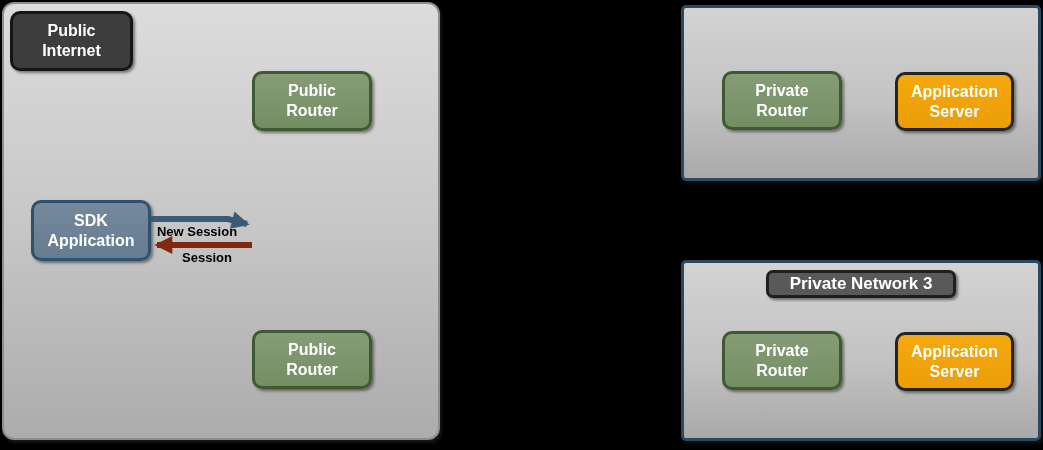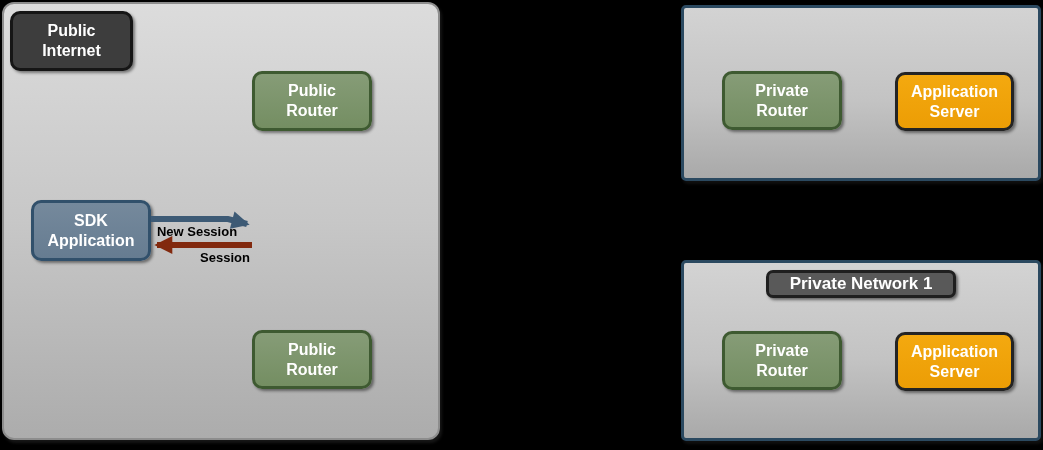--- a/index.html
+++ b/index.html
@@ -71,21 +71,21 @@
   .pn2 .n-privr  { top: 68px; }
   .pn2 .n-appsrv { top: 69px; }
 
   
   .arrows { position: absolute; left: 0; top: 0; pointer-events: none; }
   .arrow-label {
     position: absolute; color: #000;
     font-size: 13px; font-weight: bold; text-align: center;
   }
   .lbl-new-session { left: 149px; top: 179px; width: 88px; margin-top: 41px; }
-  .lbl-session     { left: 176px; top: 246px; width: 90px; }
+  .lbl-session     { left: 158px; top: 246px; width: 90px; }
 </style>
 </head>
 <body>
 
 <div class="stage">
 
   <section class="zone-left">
 
     <div class="node n-dark n-public-internet">
       <span>Public
@@ -132,21 +132,21 @@
 Router</span>
     </div>
 
     <div class="node n-orange n-appsrv">
       <span>Application
 Server</span>
     </div>
   </section>
 
   <section class="pn pn2">
-    <div class="pn-title">Private Network 1</div>
+    <div class="pn-title">Private Network 3</div>
 
     <div class="node n-green n-privr">
       <span>Private
 Router</span>
     </div>
 
     <div class="node n-orange n-appsrv">
       <span>Application
 Server</span>
     </div>

